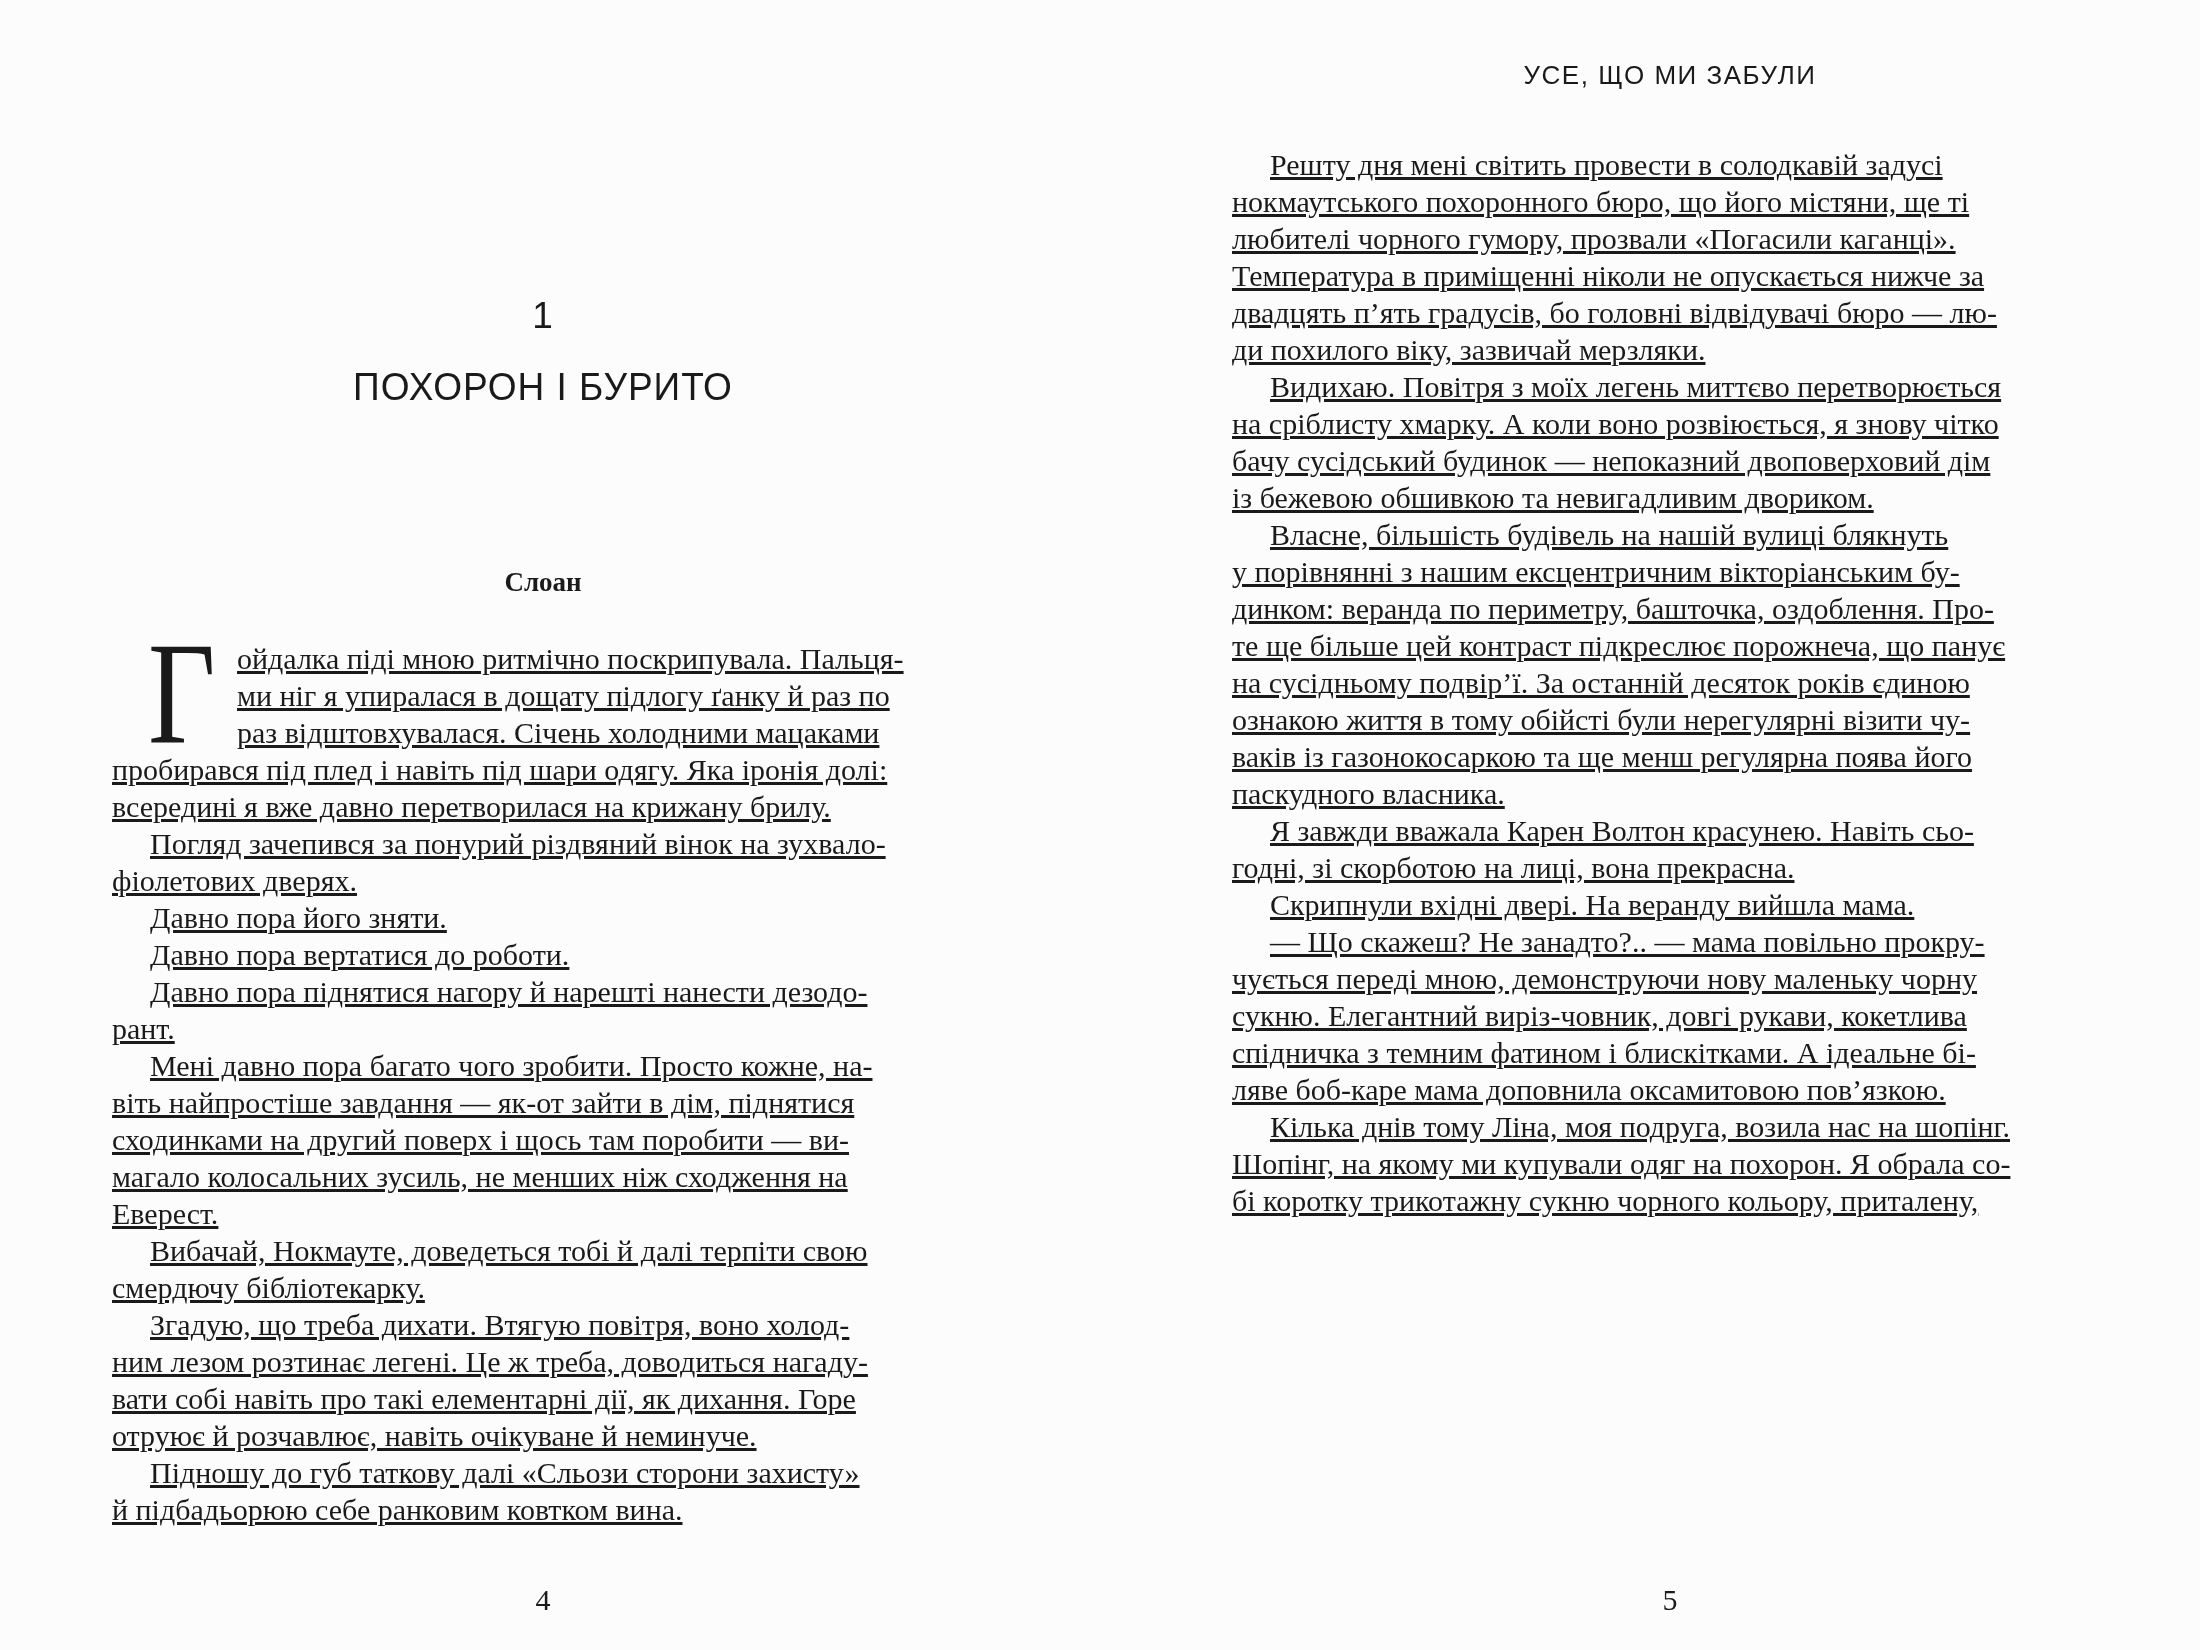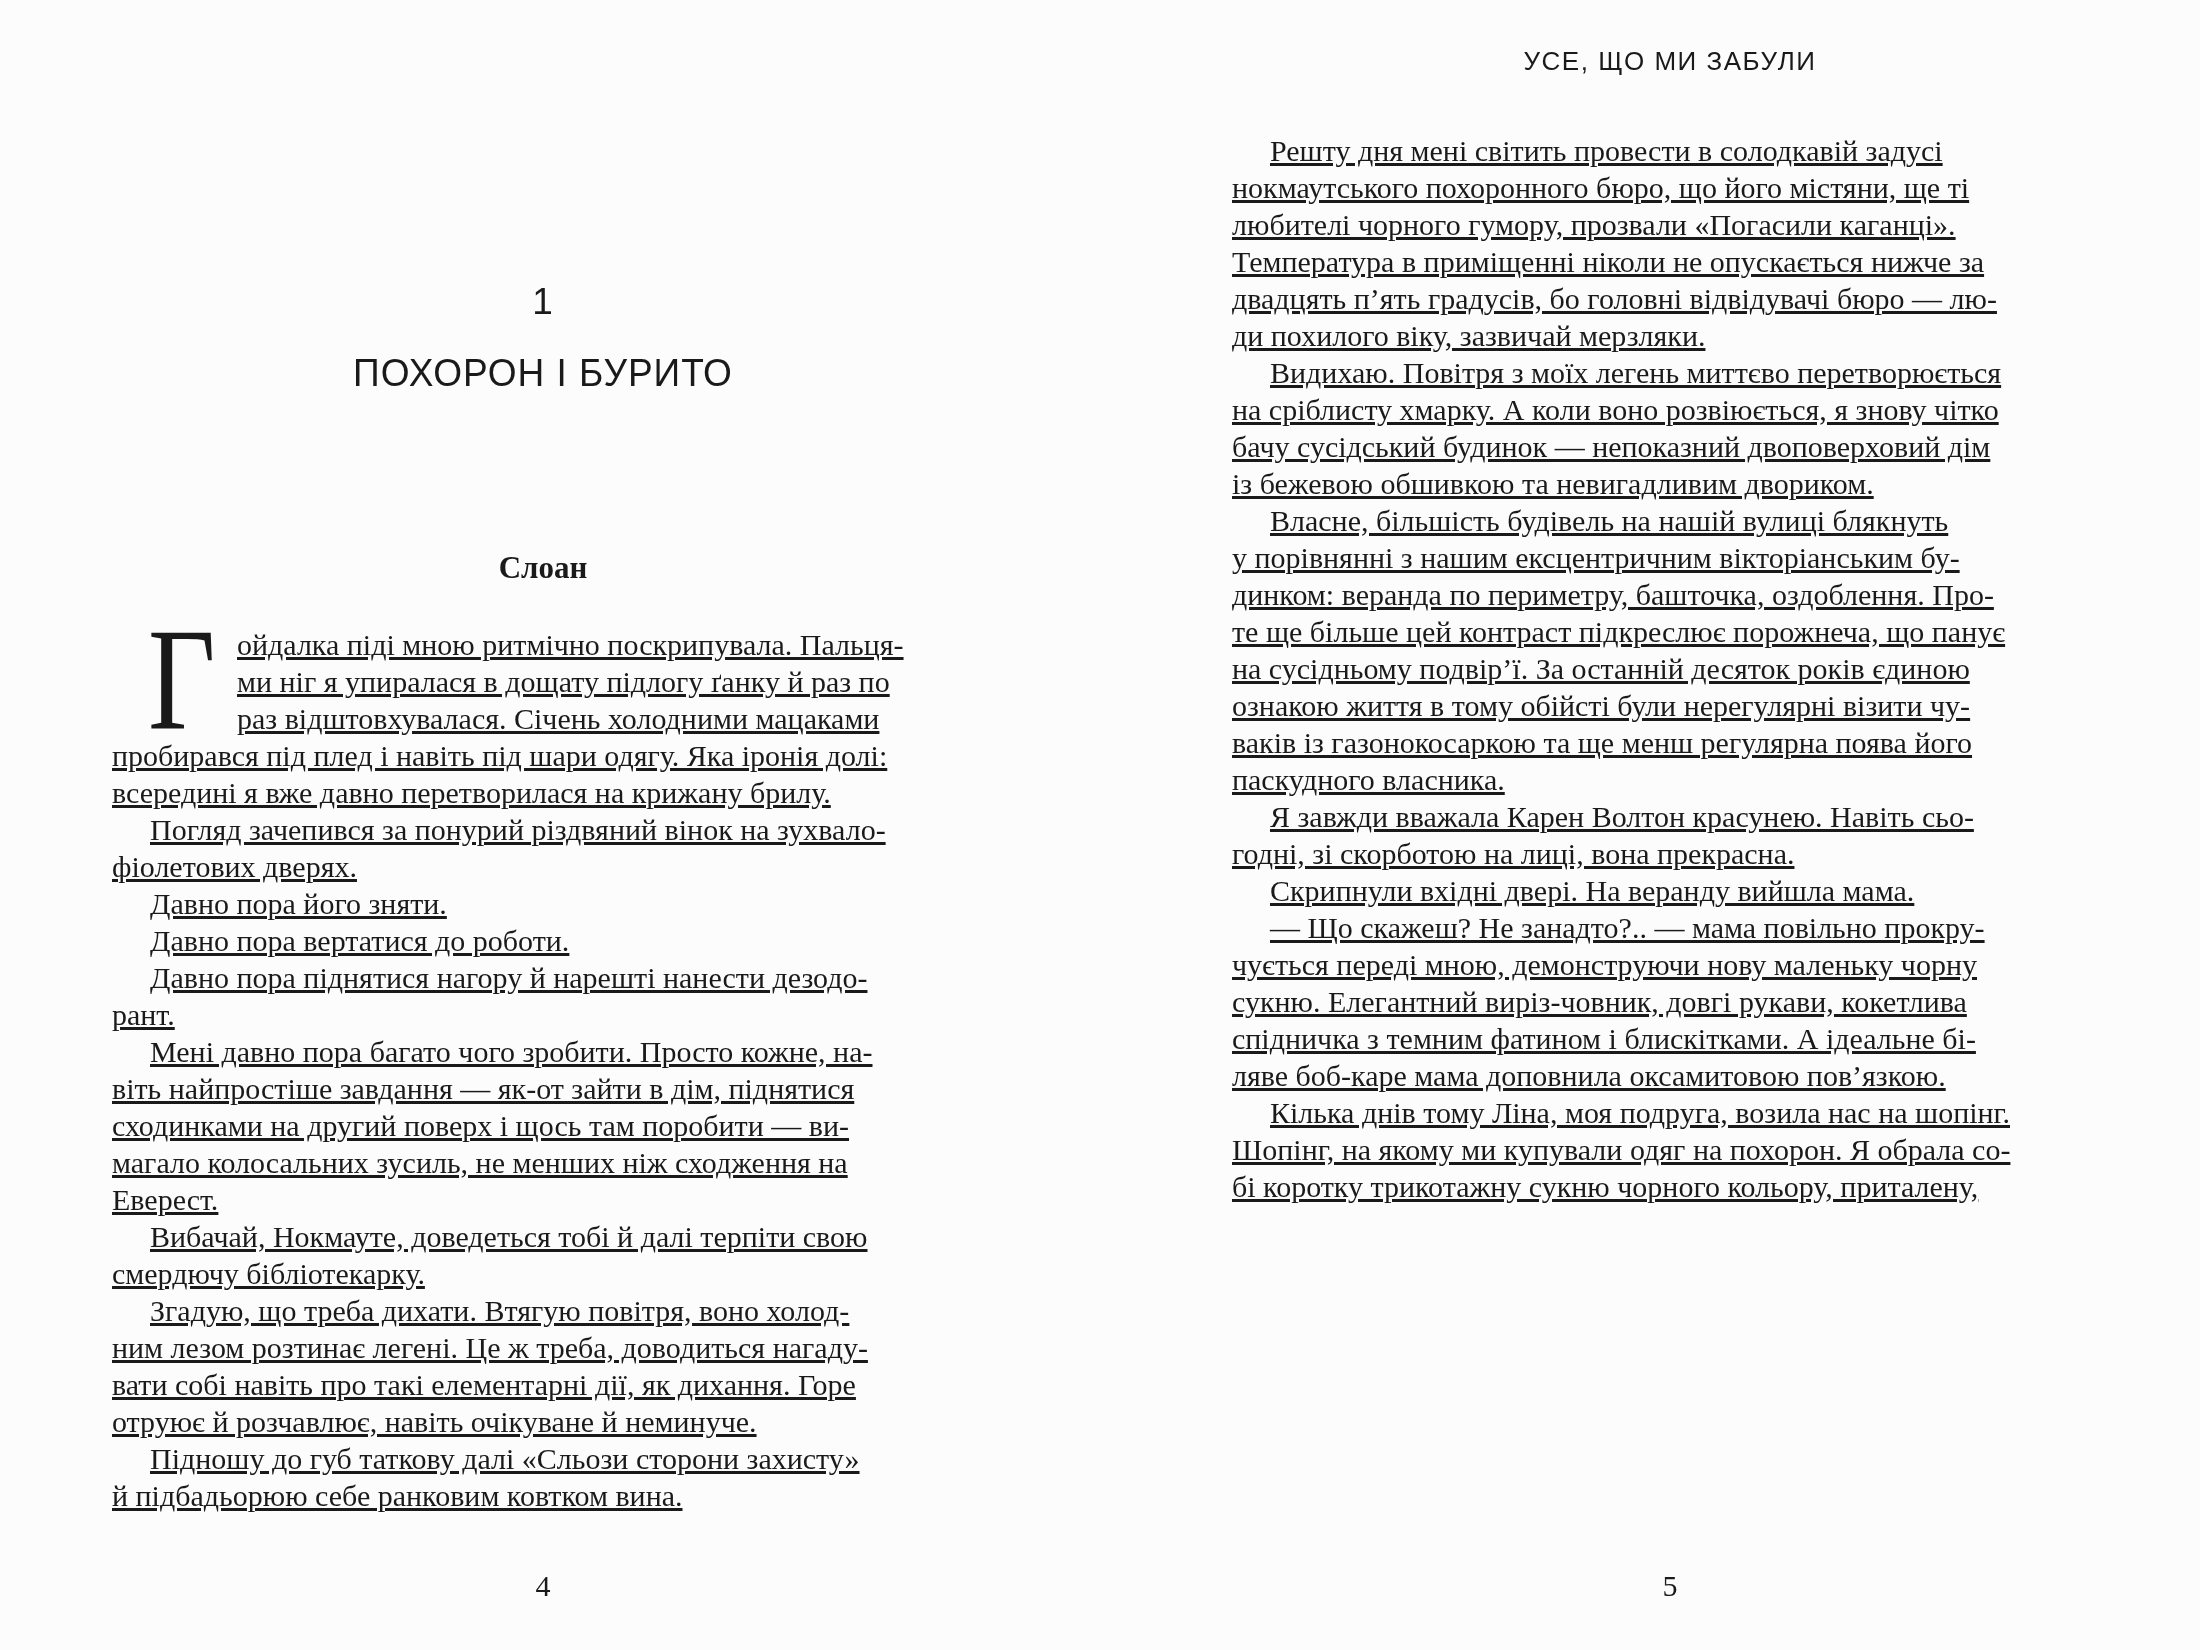--- a/index.html
+++ b/index.html
@@ -4,38 +4,38 @@
 <style>
   html, body { margin: 0; padding: 0; }
   body {
     width: 2200px; height: 1650px;
     background: #fcfcfc;
     color: #1a1a1a;
     position: relative;
     font-family: "Liberation Serif", serif;
     overflow: hidden;
   }
-  .page { position: absolute; top: 4px; height: 1330px; }
+  .page { position: absolute; top: 18px; height: 1330px; }
   #page-left  { left: 112px;  width: 862px; }
   #page-right { left: 1232px; width: 876px; }
 
   .sans { font-family: "Liberation Sans", sans-serif; font-weight: 400; }
 
   .chapter-number {
     position: absolute; left: 0; width: 100%; top: 278px;
     font-size: 37px; line-height: 40px; text-align: center; letter-spacing: 1px;
   }
   .chapter-title {
     position: absolute; left: 0; width: 100%; top: 346px;
     font-size: 39px; line-height: 46px; text-align: center; letter-spacing: 1px;
     transform: scaleX(0.95);
   }
   .section-heading {
     position: absolute; left: 0; width: 100%; top: 545px;
-    font-size: 31px; line-height: 38px; font-weight: 700; text-align: center;
+    font-size: 27px; line-height: 38px; font-weight: 700; text-align: center;
   }
   .running-header {
     position: absolute; left: 0; width: 100%; top: 40px;
     font-size: 26px; line-height: 34px; text-align: center; letter-spacing: 1.5px;
   }
 
   .body-text {
     position: absolute; left: 0; width: 100%;
     font-size: 30px; line-height: 37px;
   }

